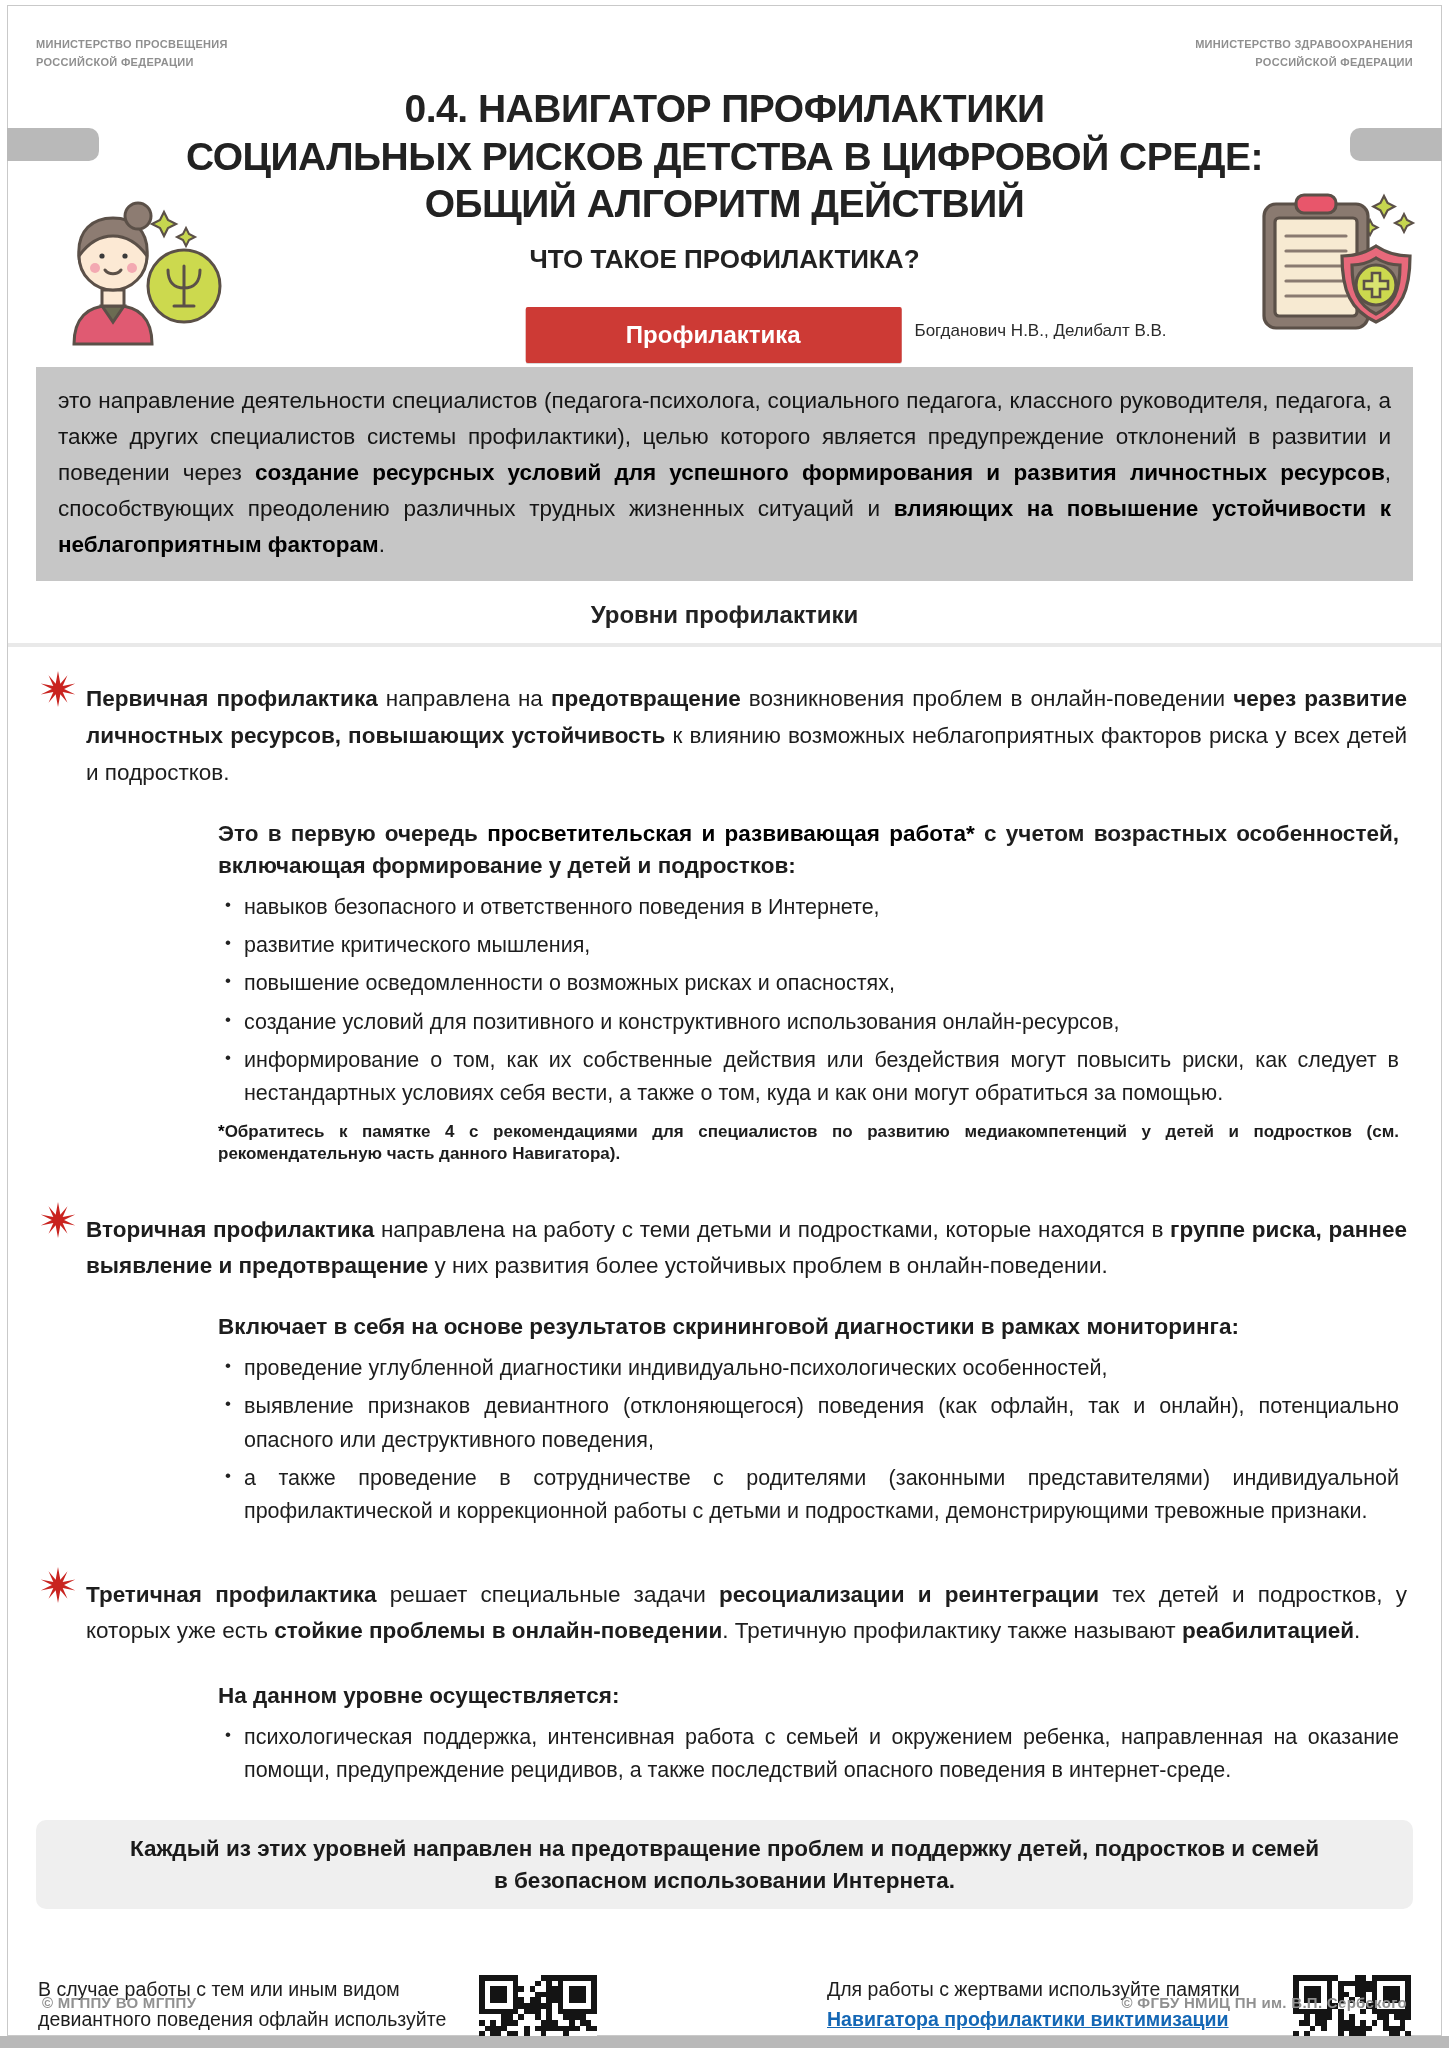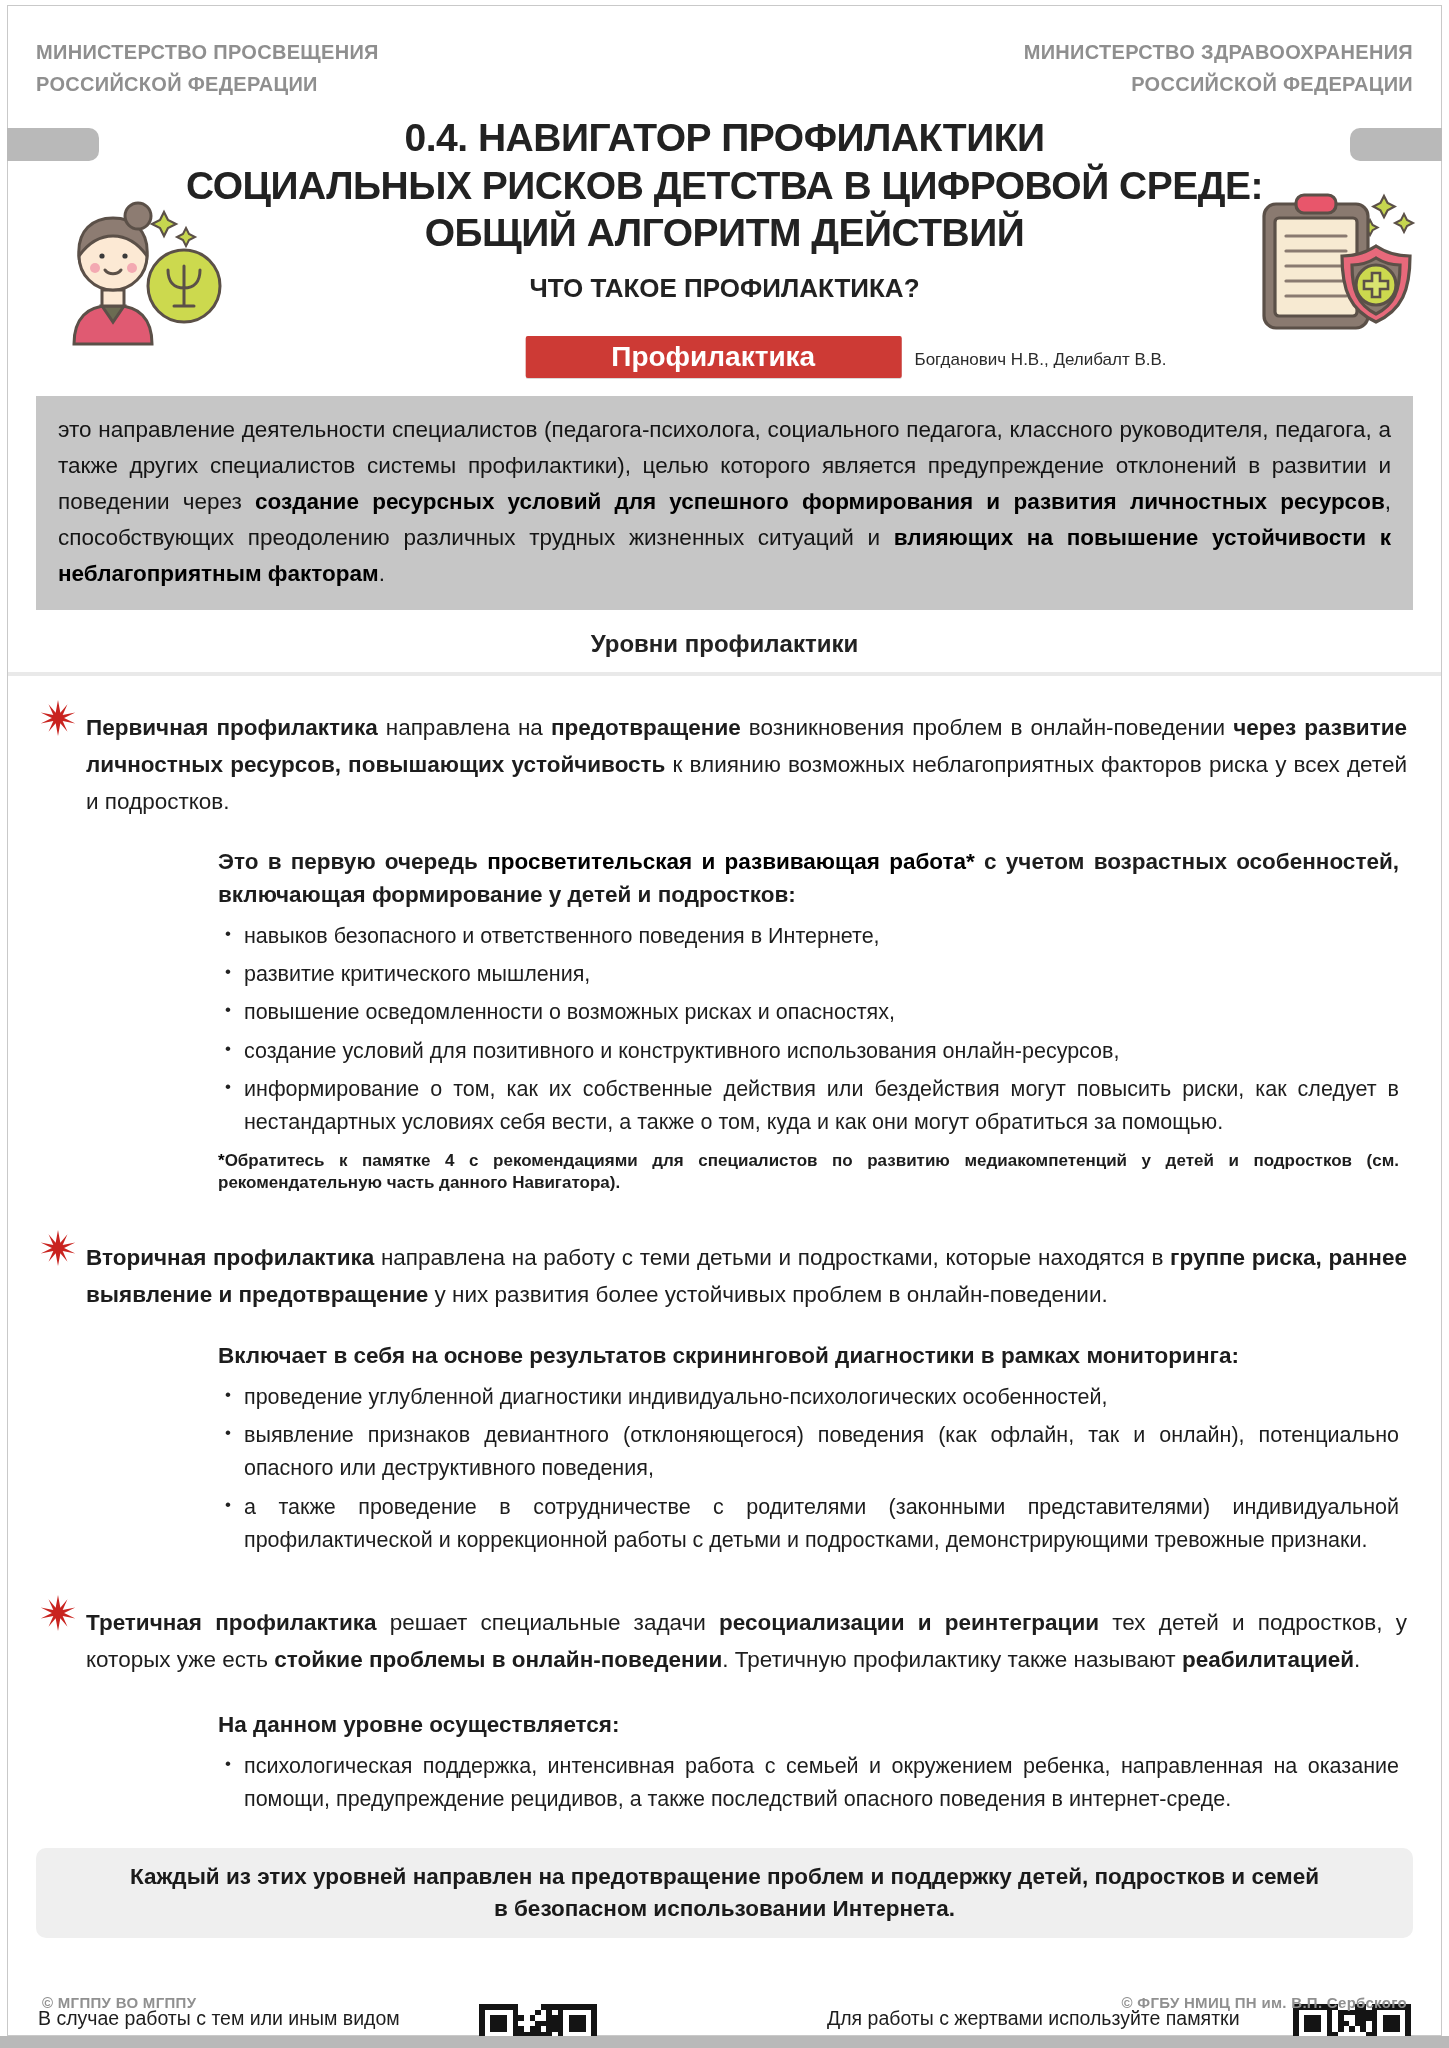--- a/index.html
+++ b/index.html
@@ -10,39 +10,39 @@
   }
   .page{
     position:absolute;left:7px;right:7px;top:5px;bottom:12px;
     border:1px solid #c9c9c9;background:#fff;box-sizing:border-box;
     padding:0 28px;
   }
   .bottom-bar{position:absolute;left:0;right:0;bottom:0;height:12px;background:#b9b9b9;}
 
   
   .header{display:flex;justify-content:space-between;padding-top:30px;}
-  .ministry{font-size:20px;font-weight:bold;color:#8f8f8f;line-height:1.6;white-space:pre-line;letter-spacing:.3px;}
+  .ministry{font-size:11px;font-weight:bold;color:#8f8f8f;line-height:1.6;white-space:pre-line;letter-spacing:.3px;}
   .ministry.right{text-align:right;}
 
   
   .title{margin-top:14px;text-align:center;font-size:39px;font-weight:bold;line-height:1.22;
     white-space:pre-line;color:#222;letter-spacing:-.5px;}
   .tab{position:absolute;width:92px;height:33px;background:#b9b9b9;top:122px;}
   .tab.left{left:-1px;border-radius:0 10px 10px 0;}
   .tab.right{right:-1px;border-radius:10px 0 0 10px;}
 
   
   .illu-left{position:absolute;left:38px;top:188px;}
   .illu-right{position:absolute;right:18px;top:182px;}
 
   .what-heading{margin-top:16px;text-align:center;font-size:26px;font-weight:bold;color:#222;}
 
   .term-row{position:relative;height:52px;margin-top:32px;}
-  .term-box{position:absolute;left:50%;transform:translateX(-53%);width:376px;height:42px;
-    background:#cd3a35;border-radius:2px;color:#fff;font-size:28px;font-weight:bold;
+  .term-box{position:absolute;left:50%;transform:translateX(-53%);width:376px;height:56px;
+    background:#cd3a35;border-radius:2px;color:#fff;font-size:24px;font-weight:bold;
     display:flex;align-items:center;justify-content:center;box-shadow:0 1px 0 rgba(0,0,0,.15);}
   .authors{position:absolute;left:calc(50% + 190px);top:14px;font-size:17px;color:#2a2a2a;white-space:nowrap;text-align:right;}
 
   .def-box{margin:8px 0 0 0;background:#c6c6c6;padding:16px 22px 18px 22px;
     font-size:22.5px;line-height:1.6;text-align:justify;color:#151515;}
 
   .levels-heading{margin:20px 0 14px 0;text-align:center;font-size:24px;font-weight:bold;color:#222;}
   .rule{height:4px;background:#e9e9e9;margin:0 -28px;}
 
   

